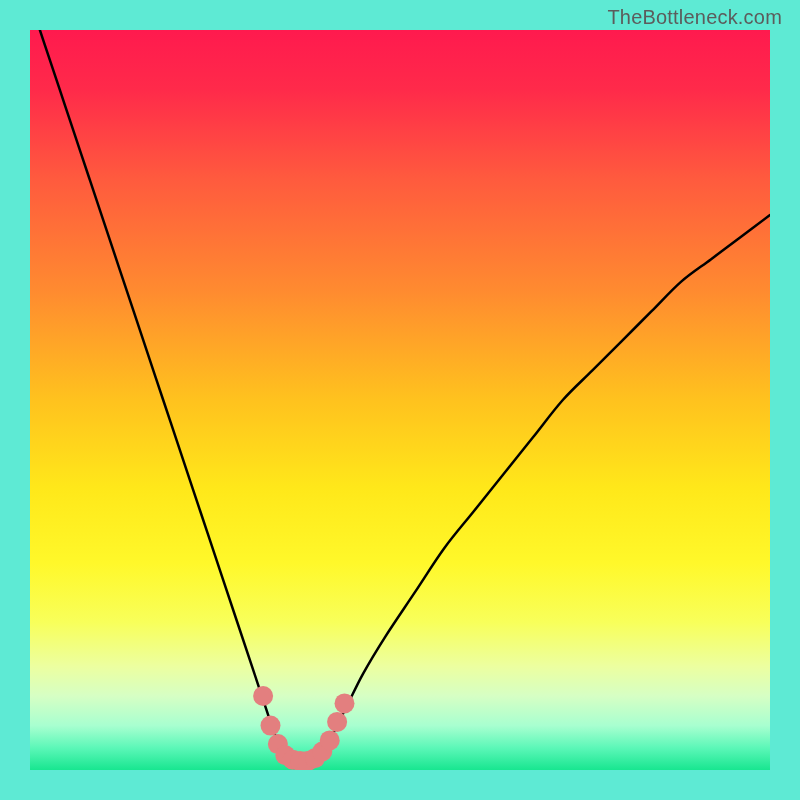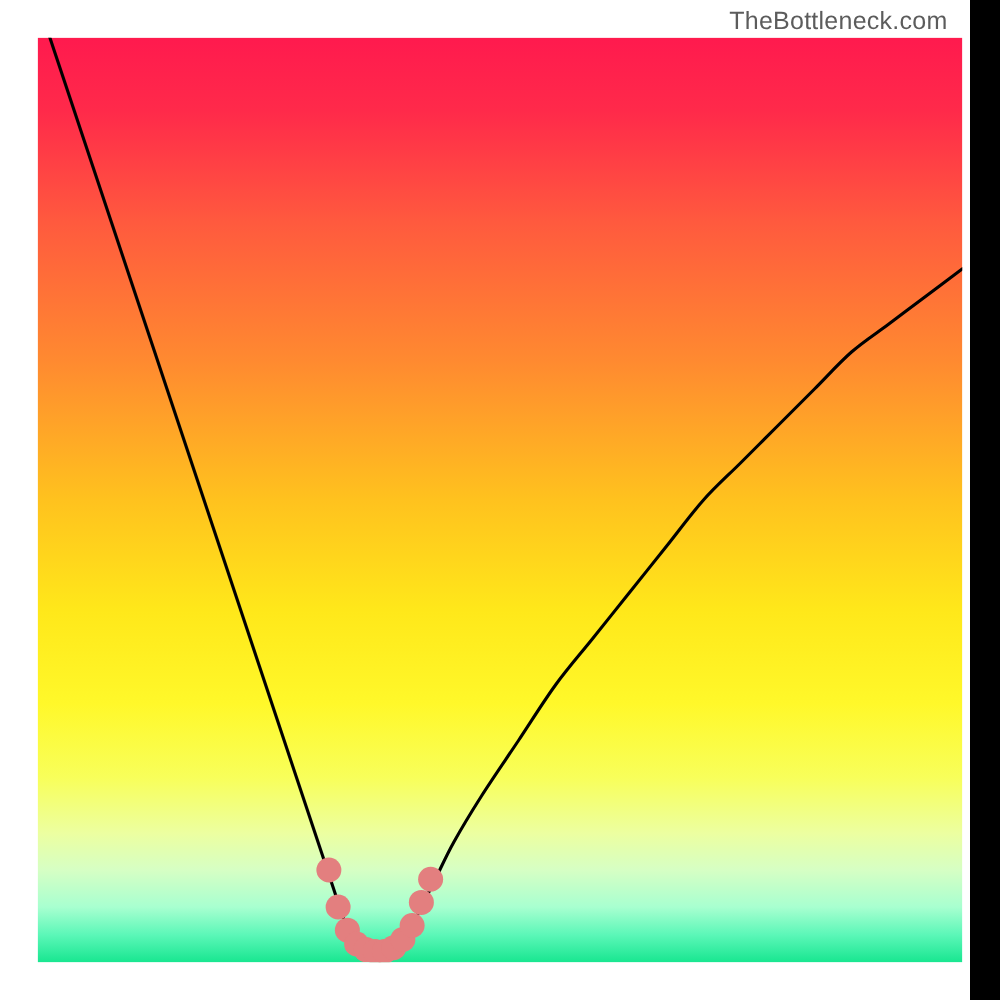--- a/index.html
+++ b/index.html
@@ -8,21 +8,22 @@
     width: 800px;
     height: 800px;
     overflow: hidden;
     background: #000;
     font-family: Arial, Helvetica, sans-serif;
   }
   .frame {
     position: absolute;
     left: 0; top: 0;
     width: 776px; height: 800px;
-    background: #ffffff;
+    background: #5eead4;
+    padding-left: 24px;
   }
   .plot {
     position: absolute;
     left: 30px;
     top: 30px;
     width: 740px;
     height: 740px;
     overflow: hidden;
   }
   .watermark {

